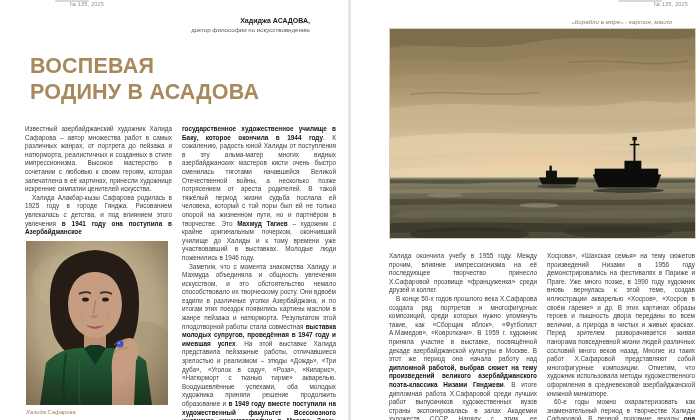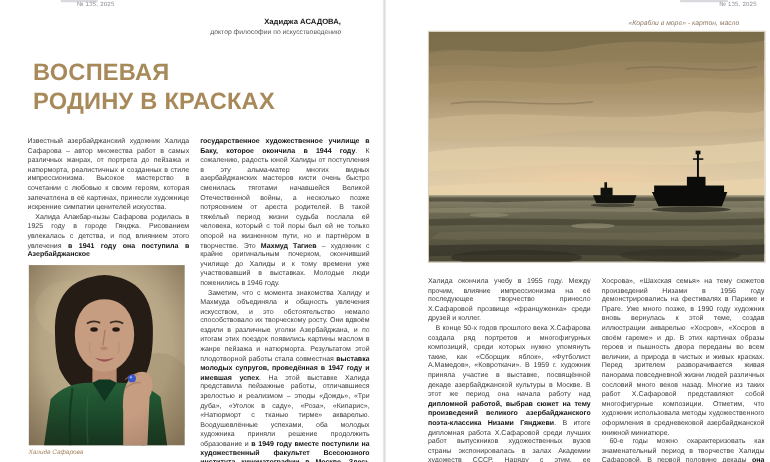--- a/index.html
+++ b/index.html
@@ -42,21 +42,21 @@
 
   <div class="page page-left">
     <div class="cut-text cut-left"></div>
     <div class="folio folio-left">№ 135, 2025</div>
 
     <div class="byline">
       <div class="byline-name">Хадиджа АСАДОВА,</div>
       <div class="byline-role">доктор философии по искусствоведению</div>
     </div>
 
-    <h1 class="title"><span>ВОСПЕВАЯ</span><br><span>РОДИНУ В КРАСКАХ</span></h1>
+    <h1 class="title"><span>ВОСПЕВАЯ</span><br><span>РОДИНУ В АСАДОВА</span></h1>
 
     <div class="col lp-col1">
       <p class="para"><span>Известный азербайджанский художник Халида Сафарова – автор множества работ в самых различных жанрах, от портрета до пейзажа и натюрморта, реалистичных и созданных в стиле импрессионизма. Высокое мастерство в сочетании с любовью к своим героям, которая запечатлена в её картинах, принесли художнице искренние симпатии ценителей искусства.</span></p>
       <p class="para ind"><span>Халида Алакбар-кызы Сафарова родилась в 1925 году в городе Гянджа. Рисованием увлекалась с детства, и под влиянием этого увлечения </span><span class="b">в 1941 году она поступила в Азербайджанское</span></p>
     </div>
 
     <div class="col lp-col2">
       <p class="para"><span class="b">государственное художественное училище в Баку, которое окончила в 1944 году</span><span>. К сожалению, радость юной Халиды от поступления в эту альма-матер многих видных азербайджанских мастеров кисти очень быстро сменилась тяготами начавшейся Великой Отечественной войны, а несколько позже потрясением от ареста родителей. В такой тяжёлый период жизни судьба послала ей человека, который с той поры был ей не только опорой на жизненном пути, но и партнёром в творчестве. Это </span><span class="b">Махмуд Тагиев</span><span> – художник с крайне оригинальным почерком, окончивший училище до Халиды и к тому времени уже участвовавший в выставках. Молодые люди поженились в 1946 году.</span></p>
       <p class="para ind"><span>Заметим, что с момента знакомства Халиду и Махмуда объединяла и общность увлечения искусством, и это обстоятельство немало способствовало их творческому росту. Они вдвоём ездили в различные уголки Азербайджана, и по итогам этих поездок появились картины маслом в жанре пейзажа и натюрморта. Результатом этой плодотворной работы стала совместная </span><span class="b">выставка молодых супругов, проведённая в 1947 году и имевшая успех</span><span>. На этой выставке Халида представила пейзажные работы, отличавшиеся зрелостью и реализмом – этюды «Дождь», «Три дуба», «Уголок в саду», «Роза», «Кипарис», «Натюрморт с тканью тирме» акварелью. Воодушевлённые успехами, оба молодых художника приняли решение продолжить образование и </span><span class="b">в 1949 году вместе поступили на художественный факультет Всесоюзного института кинематографии в Москве. Здесь Халида обучалась у выдающегося живописца и графика-импрессиониста, замечательного педагога Ю.Пименова.</span></p>
     </div>

